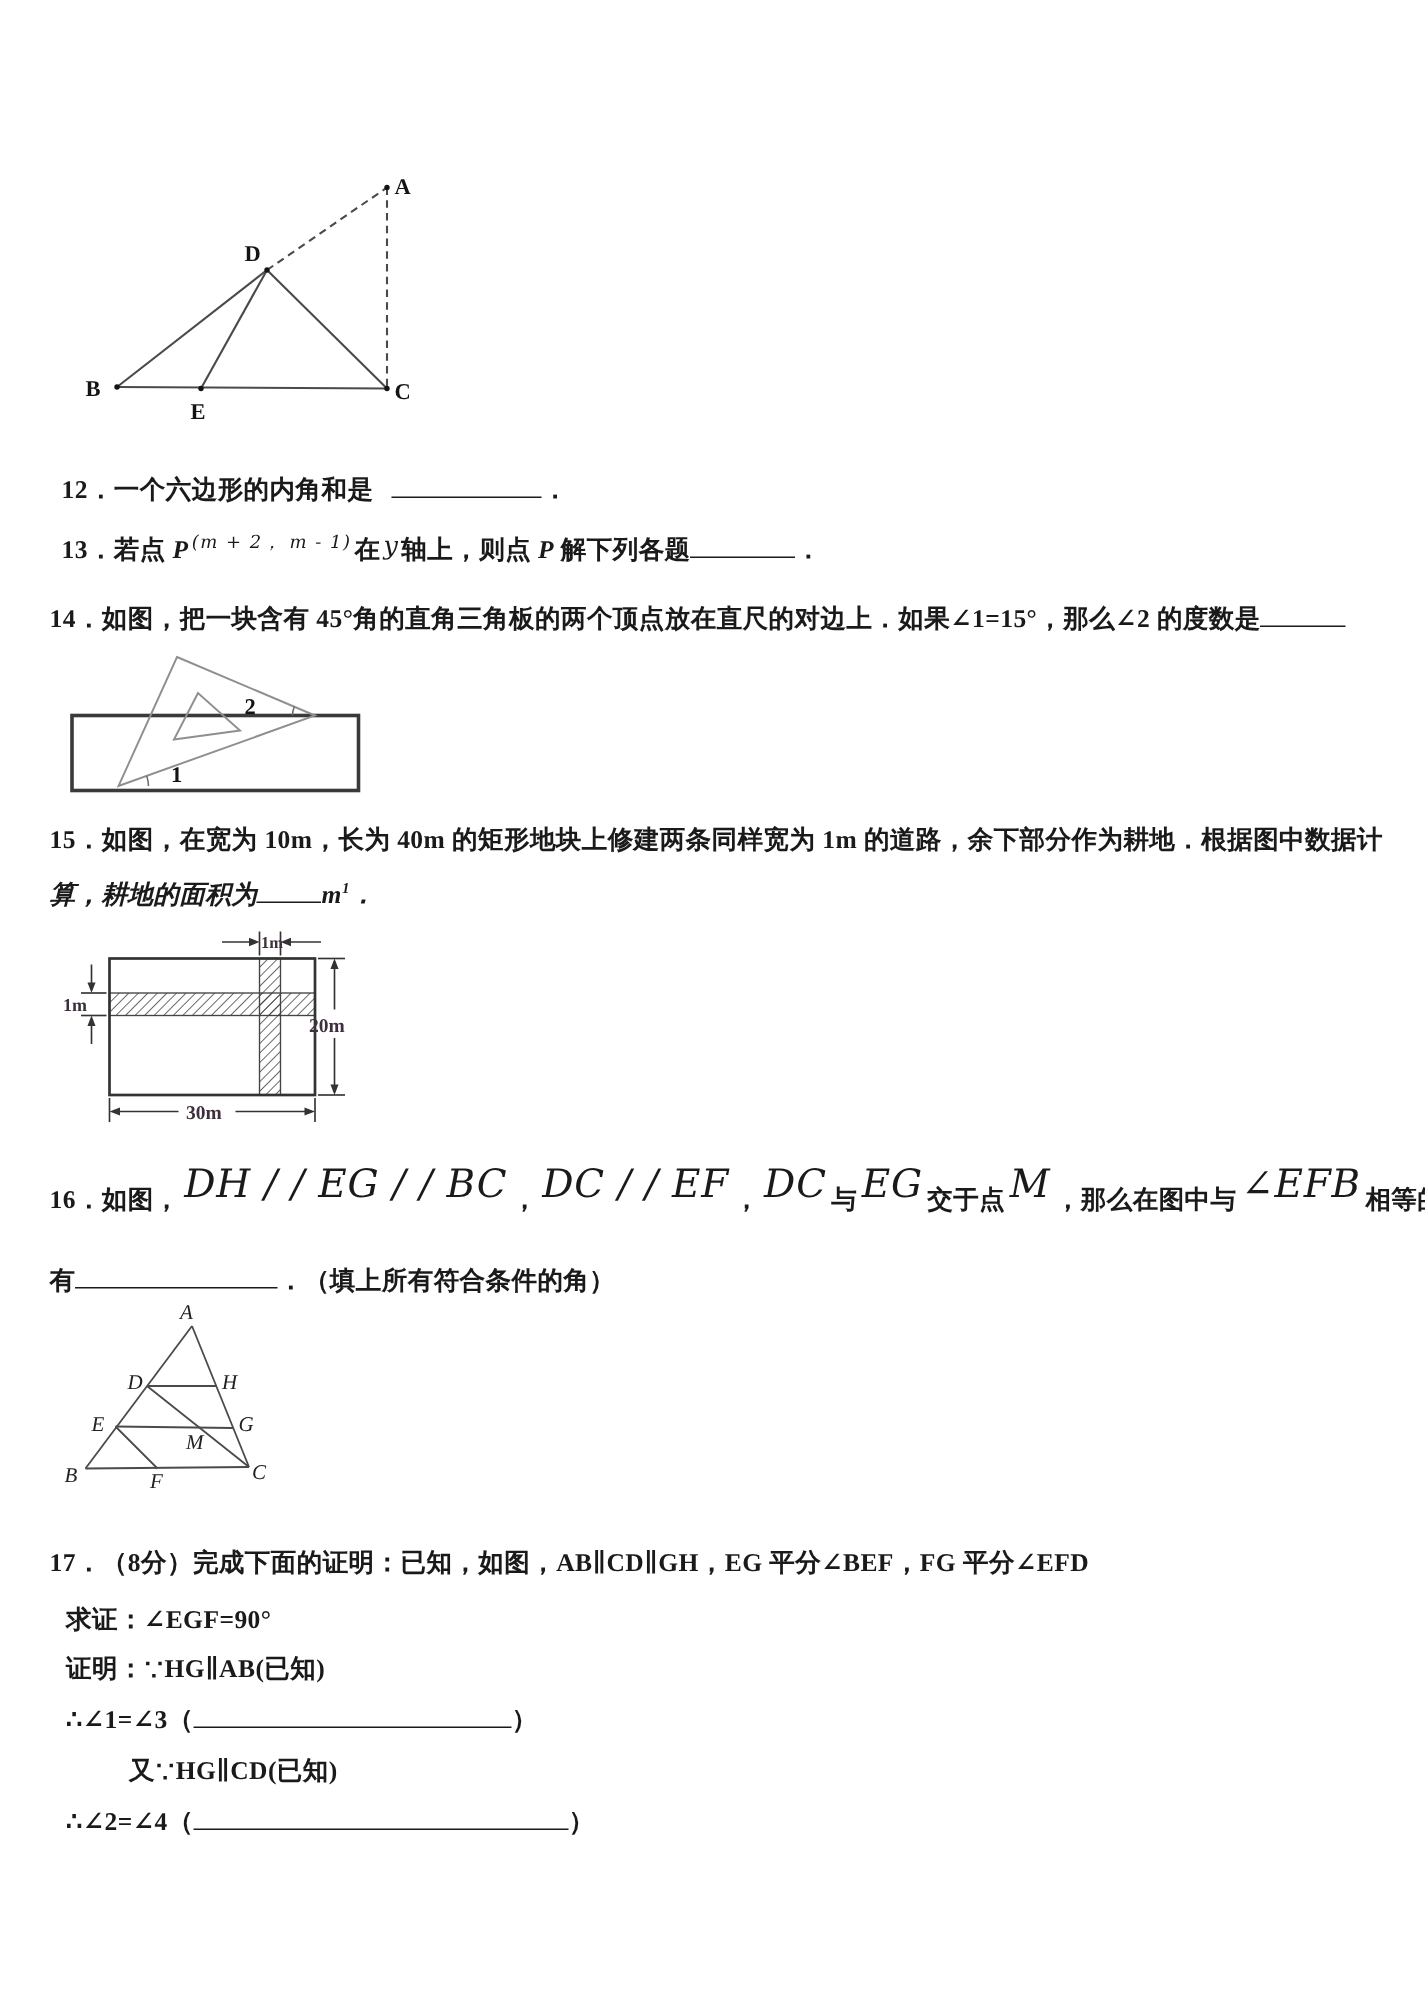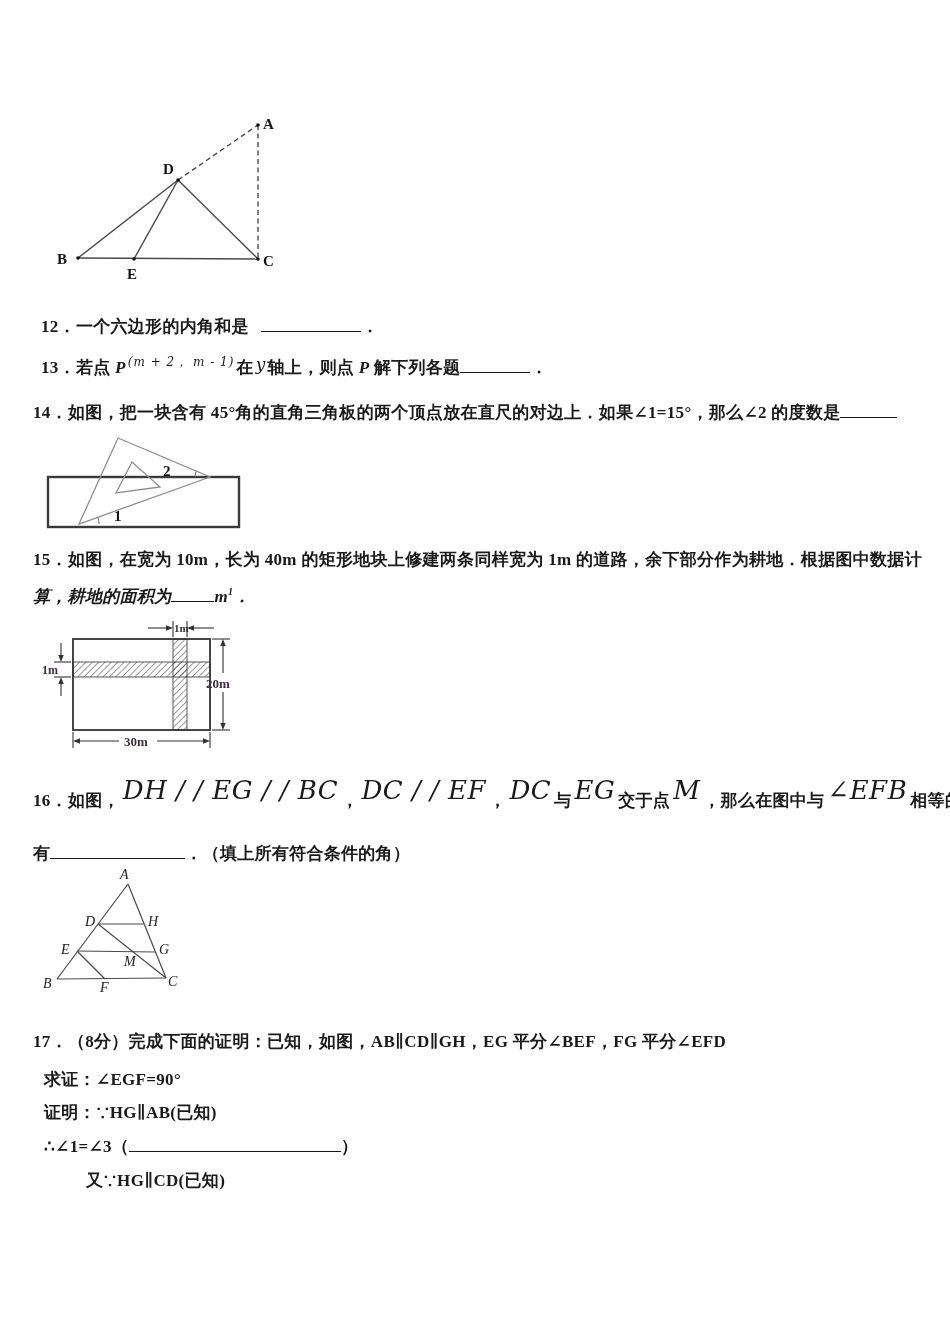--- a/index.html
+++ b/index.html
@@ -190,14 +190,17 @@
   </div>
   <div class="line" style="left:44px;top:1102px;">
     <span>证明：∵HG∥AB(已知)</span>
   </div>
   <div class="line" style="left:44px;top:1136px;">
     <span>∴∠1=∠3（</span><span class="blank" style="width:212px;"></span><span>）</span>
   </div>
   <div class="line" style="left:44px;top:1170px;margin-left:42px;">
     <span>又∵HG∥CD(已知)</span>
   </div>
+  <div class="line" style="left:44px;top:1204px;">
+    <span>∴∠2=∠4（</span><span class="blank" style="width:250px;"></span><span>）</span>
+  </div>
 
 </div>
 
 </body></html>

